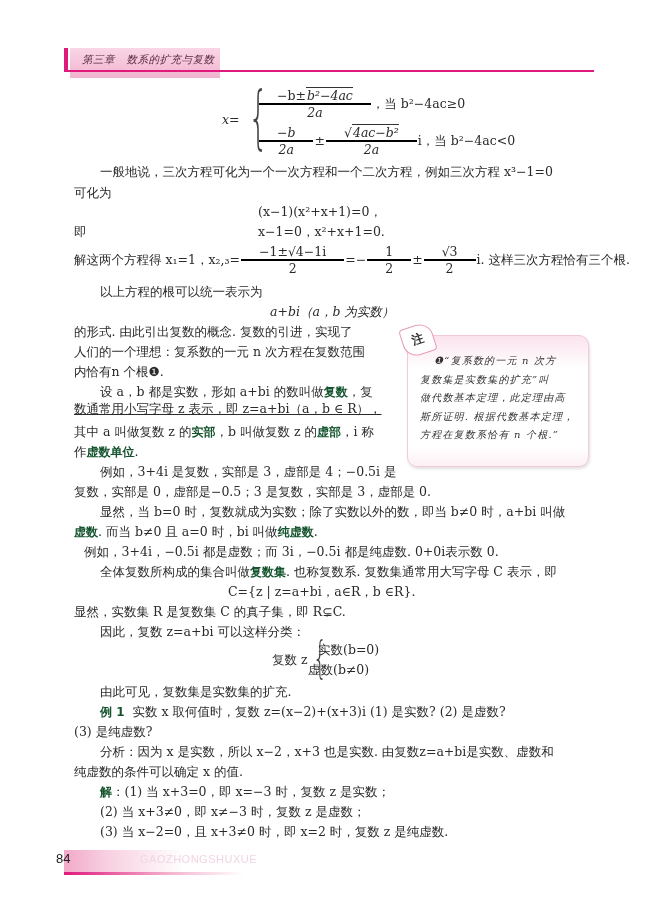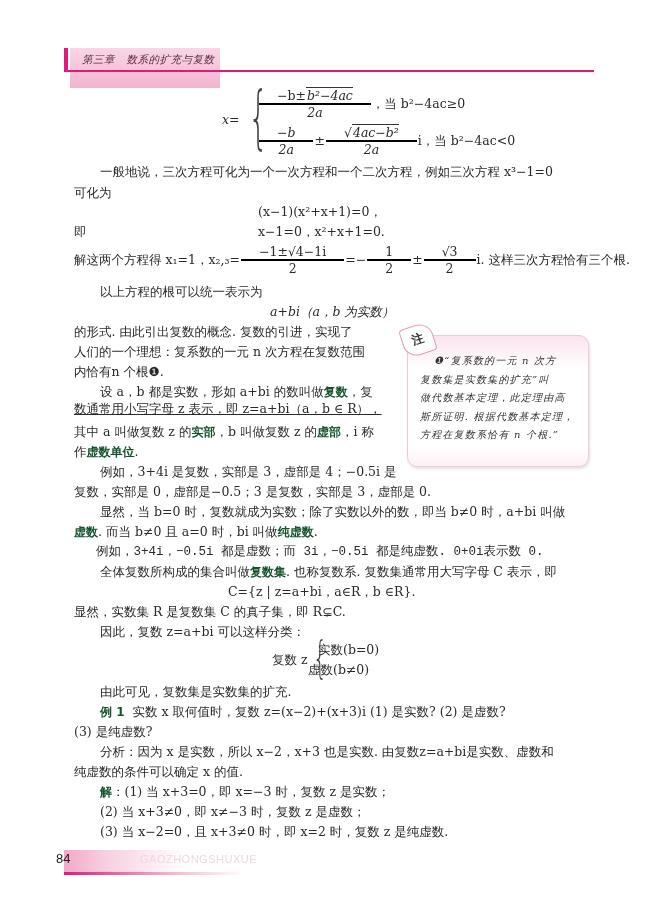--- a/index.html
+++ b/index.html
@@ -5,21 +5,21 @@
   html, body { margin: 0; padding: 0; background: #ffffff; }
   body {
     width: 650px; height: 912px; position: relative; overflow: hidden;
     font-family: "DejaVu Serif", "Liberation Serif", serif;
     color: #2a2a2a; font-size: 12.5px;
   }
   .abs { position: absolute; }
   
   .hdr-bar { left: 64px; top: 48px; width: 4px; height: 22px; background: #e0197d; }
   .hdr-title {
-    left: 70px; top: 48px; width: 150px; height: 40px;
+    left: 70px; top: 48px; width: 150px; height: 30px;
     background: linear-gradient(180deg, #f9d6e6 0%, #f2b4cf 100%);
     font-family: "DejaVu Sans", sans-serif; font-style: italic;
     font-size: 10.5px; color: #5a2a40; line-height: 22px; padding-left: 12px;
     box-sizing: border-box; letter-spacing: 0.5px;
   }
   .hdr-line { left: 64px; top: 70px; width: 530px; height: 1.5px; background: #e0197d; }
 
   .line { position: absolute; white-space: nowrap; font-size: 12.5px; line-height: 16px; }
   .it { font-style: italic; }
   .pink { color: #14532d; font-family: "DejaVu Sans", sans-serif; font-weight: bold; font-size: 12px; }
@@ -119,21 +119,21 @@
 </div>
 
 <div class="line" style="left:100px; top:464px;">例如，3+4i 是复数，实部是 3，虚部是 4；−0.5i 是</div>
 <div class="line" style="left:74px; top:484px;">复数，实部是 0，虚部是−0.5；3 是复数，实部是 3，虚部是 0.</div>
 
 <div class="line" style="left:100px; top:504px;">显然，当 b=0 时，复数就成为实数；除了实数以外的数，即当 b≠0 时，a+bi 叫做</div>
 <div class="line" style="left:74px; top:524px;">
   <span class="pink">虚数</span><span>. 而当 b≠0 且 a=0 时，bi 叫做</span><span class="pink">纯虚数</span><span>.</span>
 </div>
 
-<div class="line" style="left:96px; top:544px;font-family:Liberation Mono, monospace;">例如，3+4i，−0.5i 都是虚数；而 3i，−0.5i 都是纯虚数. 0+0i表示数 0.</div>
+<div class="line" style="left:84px; top:544px;">例如，3+4i，−0.5i 都是虚数；而 3i，−0.5i 都是纯虚数. 0+0i表示数 0.</div>
 
 <div class="line" style="left:100px; top:564px;">
   <span>全体复数所构成的集合叫做</span><span class="pink">复数集</span><span>. 也称复数系. 复数集通常用大写字母 C 表示，即</span>
 </div>
 <div class="line" style="left:228px; top:584px;">C={z | z=a+bi，a∈R，b ∈R}.</div>
 <div class="line" style="left:74px; top:604px;">显然，实数集 R 是复数集 C 的真子集，即 R⊊C.</div>
 
 <div class="line" style="left:100px; top:624px;">因此，复数 z=a+bi 可以这样分类：</div>
 <div class="line" style="left:272px; top:652px;">复数 z</div>
 <div class="abs" style="left:306px; top:636px;"><span class="brace" style="font-size:44px;">{</span></div>

